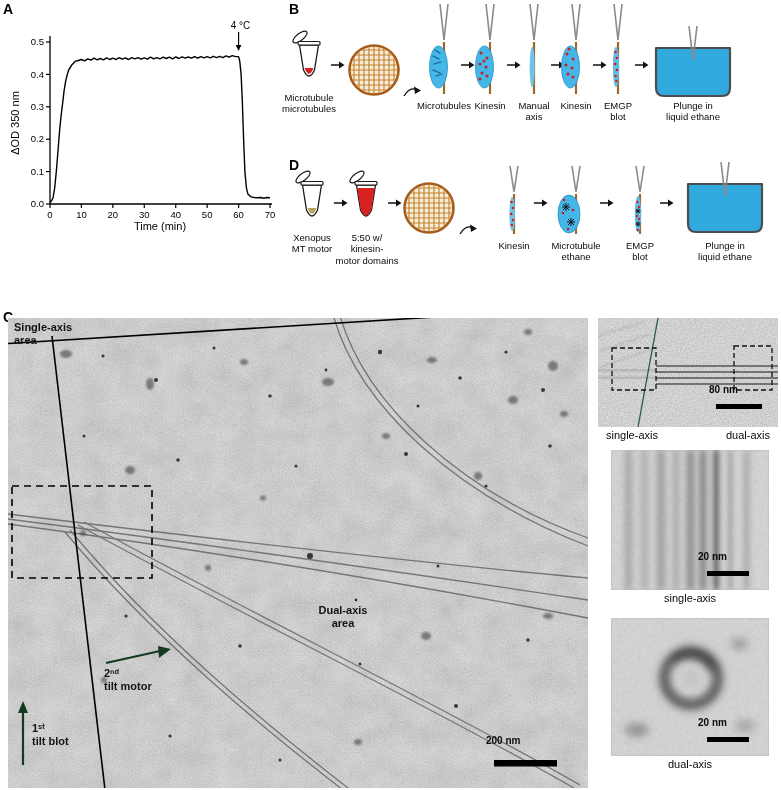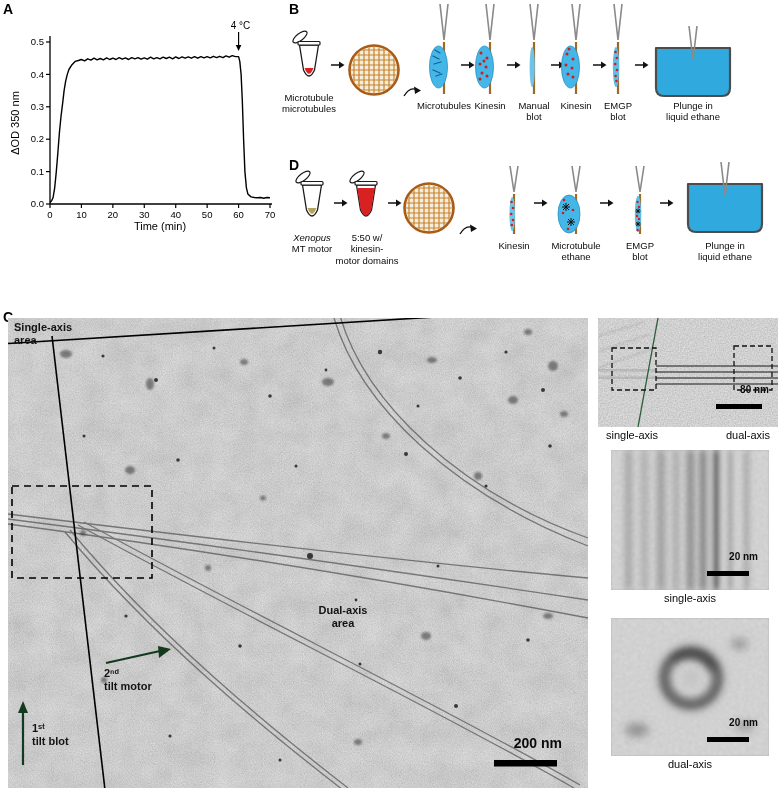--- a/index.html
+++ b/index.html
@@ -1,23 +1,23 @@
 <!DOCTYPE html>
 <html><head>
 <meta charset="utf-8">
 <style>
   html,body{margin:0;padding:0;background:#fff;font-family:"Liberation Sans",sans-serif;}
   #fig{position:relative;width:781px;height:790px;background:#fff;overflow:hidden;}
   .abs{position:absolute;}
   .pl{position:absolute;font-weight:bold;font-size:14px;color:#000;}
   .lbl{position:absolute;font-size:9.5px;line-height:1.2;color:#0a0a0a;text-align:center;white-space:pre-line;}
   .mlabel{position:absolute;font-weight:bold;font-size:11px;line-height:1.2;color:#131313;white-space:pre-line;text-align:left;}
-  .scale-lbl{position:absolute;font-weight:600;font-size:10px;color:#0a0a0a;text-align:right;}
+  .scale-lbl{position:absolute;font-weight:600;font-size:10px;color:#0a0a0a;text-align:left;}
   .cap{font-size:11px;color:#0a0a0a;text-align:center;}
-  .ital{font-style:italic;}
+  .ital{}
   .imgbox{position:relative;background:#ababab;}
   .caprow{display:flex;justify-content:space-between;padding:2px 8px 0 8px;}
   .capcenter{margin-top:2px;}
   svg{display:block;}
 </style>
 </head>
 <body>
 
 <div id="fig">
 
@@ -190,21 +190,21 @@
     <line x1="0" y1="5" x2="9" y2="5" stroke="#111" stroke-width="1.5"></line>
       <polygon points="8,1.5 13.5,5 8,8.5" fill="#111"></polygon>
   </svg>
 
   <svg class="abs" style="left:518px;top:4px" width="32" height="94">
     <path d="M12 0 L16 36 M20 0 L16 36" stroke="#8a8a8a" stroke-width="1.6" fill="none"></path>
     <line x1="16" y1="38" x2="16" y2="90" stroke="#9a6a28" stroke-width="2.2"></line>
     <ellipse cx="14.2" cy="63" rx="2.6" ry="20" fill="#6fc3e8"></ellipse>
   </svg>
   <div class="lbl" style="left:506px;top:100px;width:56px">Manual
-blot</div>
+axis</div>
 
   <svg class="abs" style="left:551px;top:60px" width="14" height="10">
     <line x1="0" y1="5" x2="9" y2="5" stroke="#111" stroke-width="1.5"></line>
       <polygon points="8,1.5 13.5,5 8,8.5" fill="#111"></polygon>
   </svg>
 
   <svg class="abs" style="left:560px;top:4px" width="32" height="94">
     <path d="M12 0 L16 36 M20 0 L16 36" stroke="#8a8a8a" stroke-width="1.6" fill="none"></path>
     <line x1="16" y1="38" x2="16" y2="90" stroke="#9a6a28" stroke-width="2.2"></line>
     <ellipse cx="10.5" cy="63" rx="9" ry="21" fill="#45b6e8" stroke="#2a8fc0" stroke-width="0.8"></ellipse>
@@ -452,21 +452,21 @@
       <rect x="486" y="442" width="63" height="6.5" fill="#000"></rect>
     </svg>
     <div class="mlabel" style="left:6px;top:3px">Single-axis
 area</div>
     <div class="mlabel" style="left:300px;top:286px;width:70px;text-align:center">Dual-axis
 area</div>
     <div class="mlabel" style="left:96px;top:349px;width:60px">2ⁿᵈ
 tilt motor</div>
     <div class="mlabel" style="left:24px;top:404px;width:56px">1ˢᵗ
 tilt blot</div>
-    <div class="scale-lbl" style="left:478px;top:417px;width:76px;font-size:14px">200 nm</div>
+    <div class="scale-lbl" style="left:478px;top:417px;width:76px;font-size:10px">200 nm</div>
   </div>
 
   <div class="abs" style="left:598px;top:318px;width:180px">
     <div class="imgbox" style="width:180px;height:109px">
       <svg width="180" height="109">
         <rect width="180" height="109" fill="#a9a9a9"></rect>
         <rect width="180" height="109" filter="url(#f-grain2)"></rect>
         <g stroke="#6a6a6a" opacity="0.4" filter="url(#f-blur1)">
           <path d="M0 18 L46 4 M0 34 L52 16 M0 50 L56 30" fill="none"></path>
         </g>

